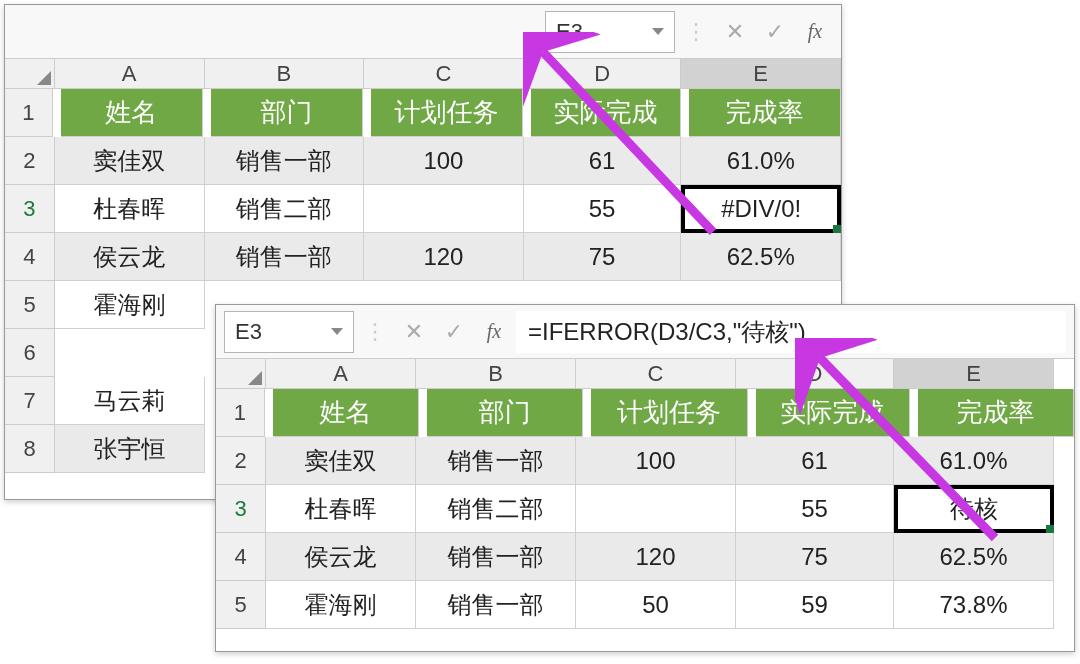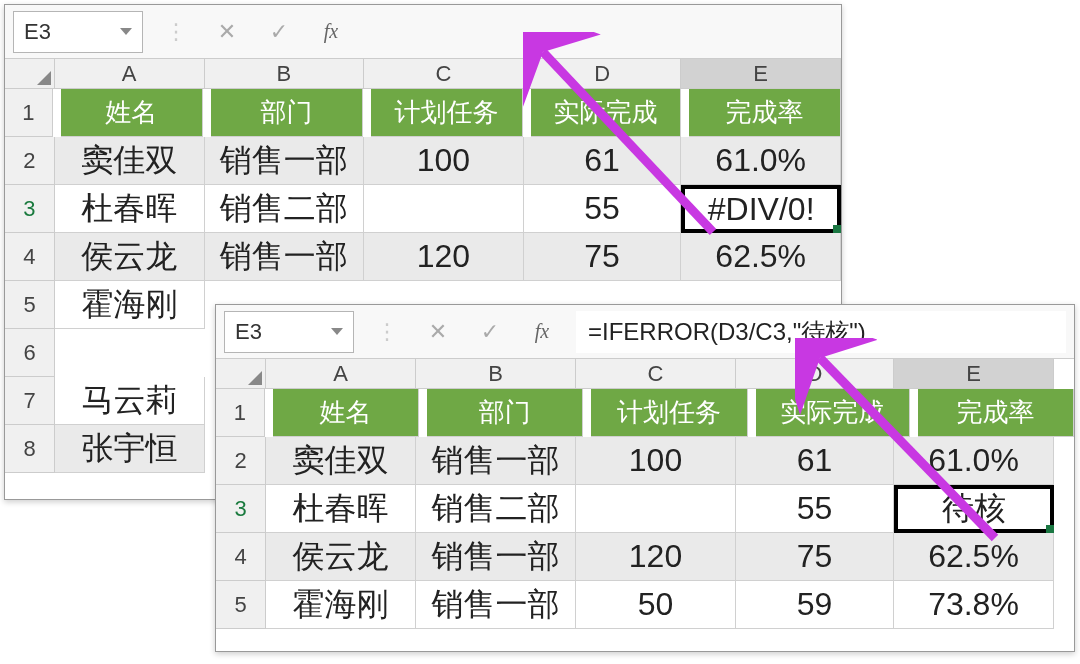--- a/index.html
+++ b/index.html
@@ -32,21 +32,22 @@
       width: 860px;
       height: 348px;
     }
     .formula-bar {
       display: flex;
       align-items: center;
       height: 54px;
       border-bottom: 1px solid #ccc;
       background: #f8f8f8;
       padding: 4px 8px;
-      gap: 16px;
+      gap: 4px;
+      justify-content: flex-end;
     }
     .name-box {
       width: 130px;
       height: 42px;
       background: #fff;
       border: 1px solid #b5b5b5;
       display: flex;
       align-items: center;
       padding: 0 10px;
       font-size: 22px;
@@ -145,21 +146,21 @@
       height: 0;
       border-left: 14px solid transparent;
       border-bottom: 14px solid #888;
     }
     .cell {
       display: flex;
       align-items: center;
       justify-content: center;
       border-right: 1px solid #d0d0d0;
       border-bottom: 1px solid #d0d0d0;
-      font-size: 32px;
+      font-size: 24px;
       color: #222;
       position: relative;
     }
     .col-a { width: 150px; }
     .col-b { width: 160px; }
     .col-c { width: 160px; }
     .col-d { width: 158px; }
     .col-e { width: 160px; }
     .th {
       background: #6fa845;

